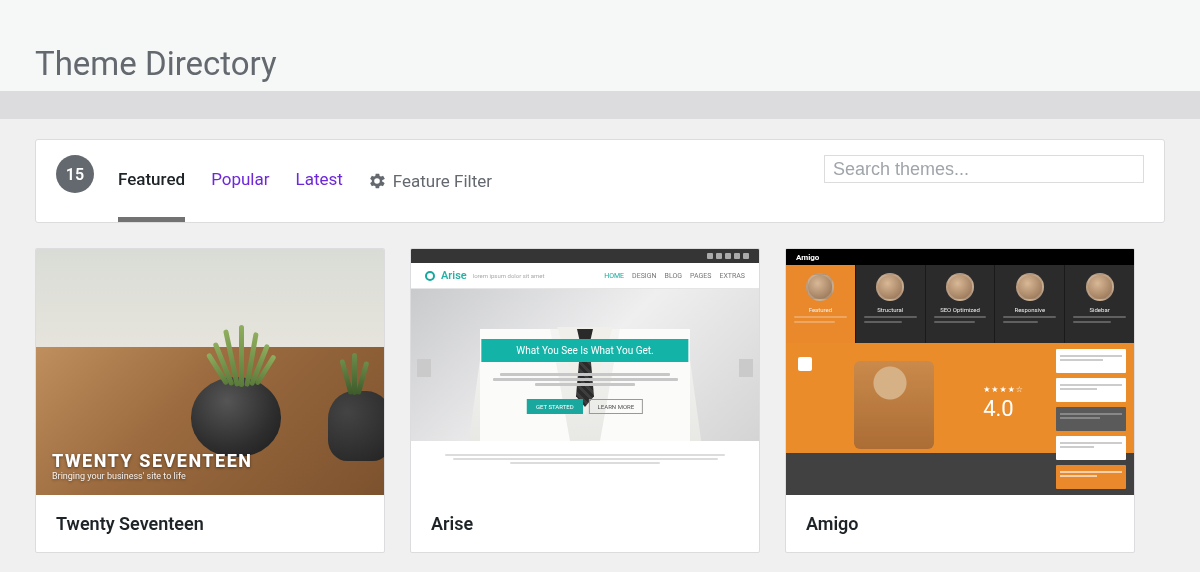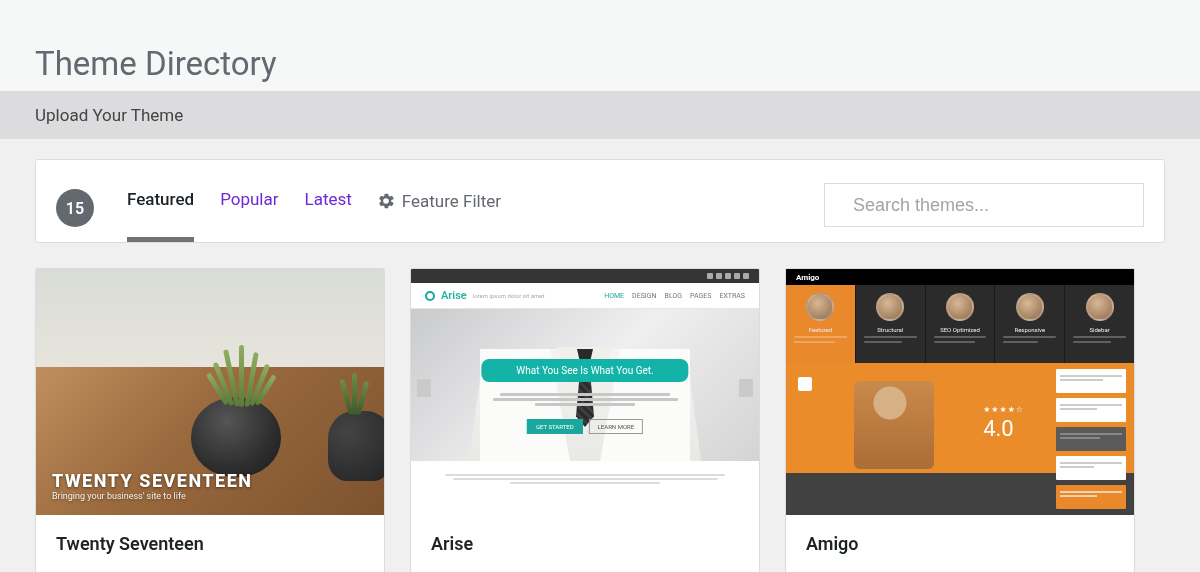--- a/index.html
+++ b/index.html
@@ -34,23 +34,23 @@
 }
 
 .content-wrap {
   padding: 20px 35px;
 }
 .filter-bar {
   background: #fff;
   border: 1px solid #dcdcde;
   border-radius: 3px;
   display: flex;
-  align-items: flex-end;
+  align-items: flex-start;
   padding: 15px 20px;
-  gap: 33px;
+  gap: 24px;
 }
 .count-badge {
   background: #646970;
   color: #fff;
   width: 38px;
   height: 38px;
   border-radius: 50%;
   display: flex;
   align-items: center;
   justify-content: center;
@@ -85,23 +85,23 @@
   align-items: center;
   gap: 8px;
   color: #646970;
   font-size: 17px;
   cursor: pointer;
 }
 .gear { width: 16px; height: 16px; fill: #646970; }
 .spacer { flex: 1; }
 .search {
   width: 320px;
-  height: 44px;
+  height: 28px;
   border: 1px solid #dcdcde;
-  padding: 0 28px;
+  padding: 0 8px;
   font-size: 18px;
   color: #8a8f94;
   outline: none;
 }
 .search::placeholder { color: #a0a5aa; }
 
 .grid {
   display: flex;
   gap: 25px;
   margin-top: 25px;
@@ -231,21 +231,21 @@
   clip-path: polygon(30% 0, 70% 0, 100% 85%, 50% 100%, 0 85%);
 }
 .t2 .tie-knot{
   position:absolute; left:50%; top:30px; transform:translateX(-50%);
   width:16px; height:14px; background:#2a2a2a;
   clip-path: polygon(0 0,100% 0,80% 100%,20% 100%);
 }
 .t2 .banner{
   position:absolute; left:50%; top:50px; transform:translateX(-50%);
   background:#14b3a8; color:#fff; text-align:center;
-  padding:6px 35px; font-size:10px; white-space:nowrap;border-radius:8px;
+  padding:6px 35px; font-size:10px; white-space:nowrap;
 }
 .t2 .sub{
   position:absolute; left:50%; top:82px; transform:translateX(-50%);
   width:200px; text-align:center;
 }
 .t2 .sub .line{ height:3px; background:#c7c7c7; margin:2px auto; border-radius:1px;}
 .t2 .w1{width:170px;} .t2 .w2{width:185px;} .t2 .w3{width:100px;}
 .t2 .btns{ position:absolute; left:50%; top:110px; transform:translateX(-50%); display:flex; gap:6px;}
 .t2 .btns span{ font-size:6px; padding:3px 8px; border:1px solid #1aa79d; }
 .t2 .btns .fill{ background:#1aa79d; color:#fff;}
@@ -298,21 +298,20 @@
 .t3 .speed span{ font-size:9px; font-weight:700; color:#2a2a2a;}
 </style>
 </head>
 <body>
 
 <div class="header">
   <h1>Theme Directory</h1>
 </div>
 
 <div class="subnav">
-  <a href="#">Upload Your Theme</a>
 </div>
 
 <div class="content-wrap">
   <div class="filter-bar">
     <div class="count-badge">15</div>
     <div class="tabs">
       <div class="tab active">Featured</div>
       <div class="tab">Popular</div>
       <div class="tab">Latest</div>
       <div class="feature-filter">

